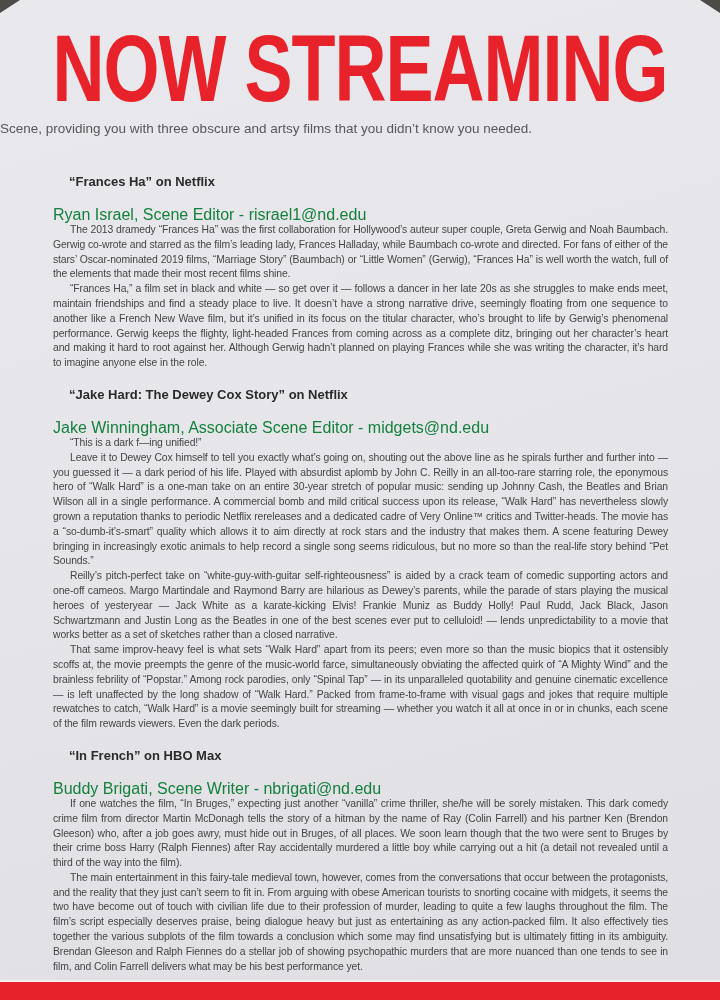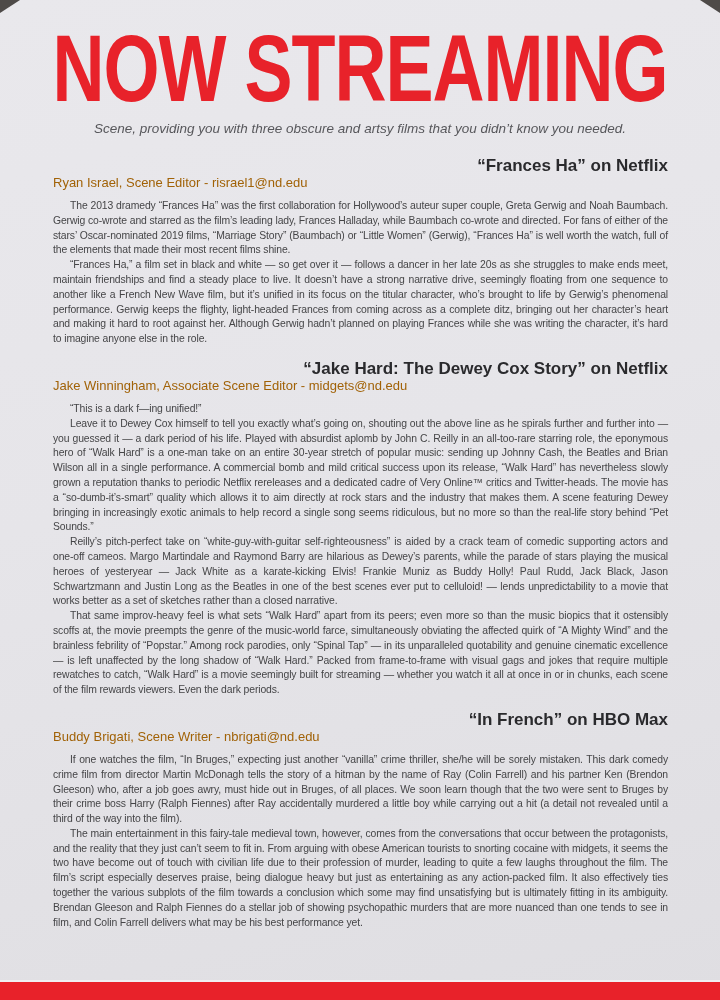--- a/index.html
+++ b/index.html
@@ -24,41 +24,38 @@
     text-align: center;
     font-size: 72px; line-height: 72px; font-weight: 700;
     letter-spacing: -1px;
     color: #e8222a;
     transform: scaleY(1.32);
     transform-origin: center top;
     white-space: nowrap;
   }
   .subtitle {
     margin: 0; padding: 0;
-    text-align: center;
-    font-style: italic;
     font-size: 13.5px; line-height: 18px;
     color: #57575b;
   }
 
   .content {
     position: absolute;
     left: 53px; right: 52px; top: 158px;
   }
   .sec-title {
-    margin: 0;
-    font-size: 17px; line-height: 16px; font-weight: 700;
+    margin: 16px;
+    font-size: 13px; line-height: 16px; font-weight: 700;
     color: #2a2a2d;
-    text-align: right;
   }
   .byline {
-    font-size: 13px; line-height: 17px;
-    color: #a16207;
+    font-size: 16px; line-height: 17px;
+    color: #15803d;
   }
-  .body { margin-top: 8px; }
+  .body { }
   .body p {
     margin: 0;
     text-align: justify;
     text-indent: 17px;
     font-size: 10.4px;
     line-height: 14.8px;
     letter-spacing: -0.12px;
     color: #454547;
   }
   section + section { margin-top: 14px; }

